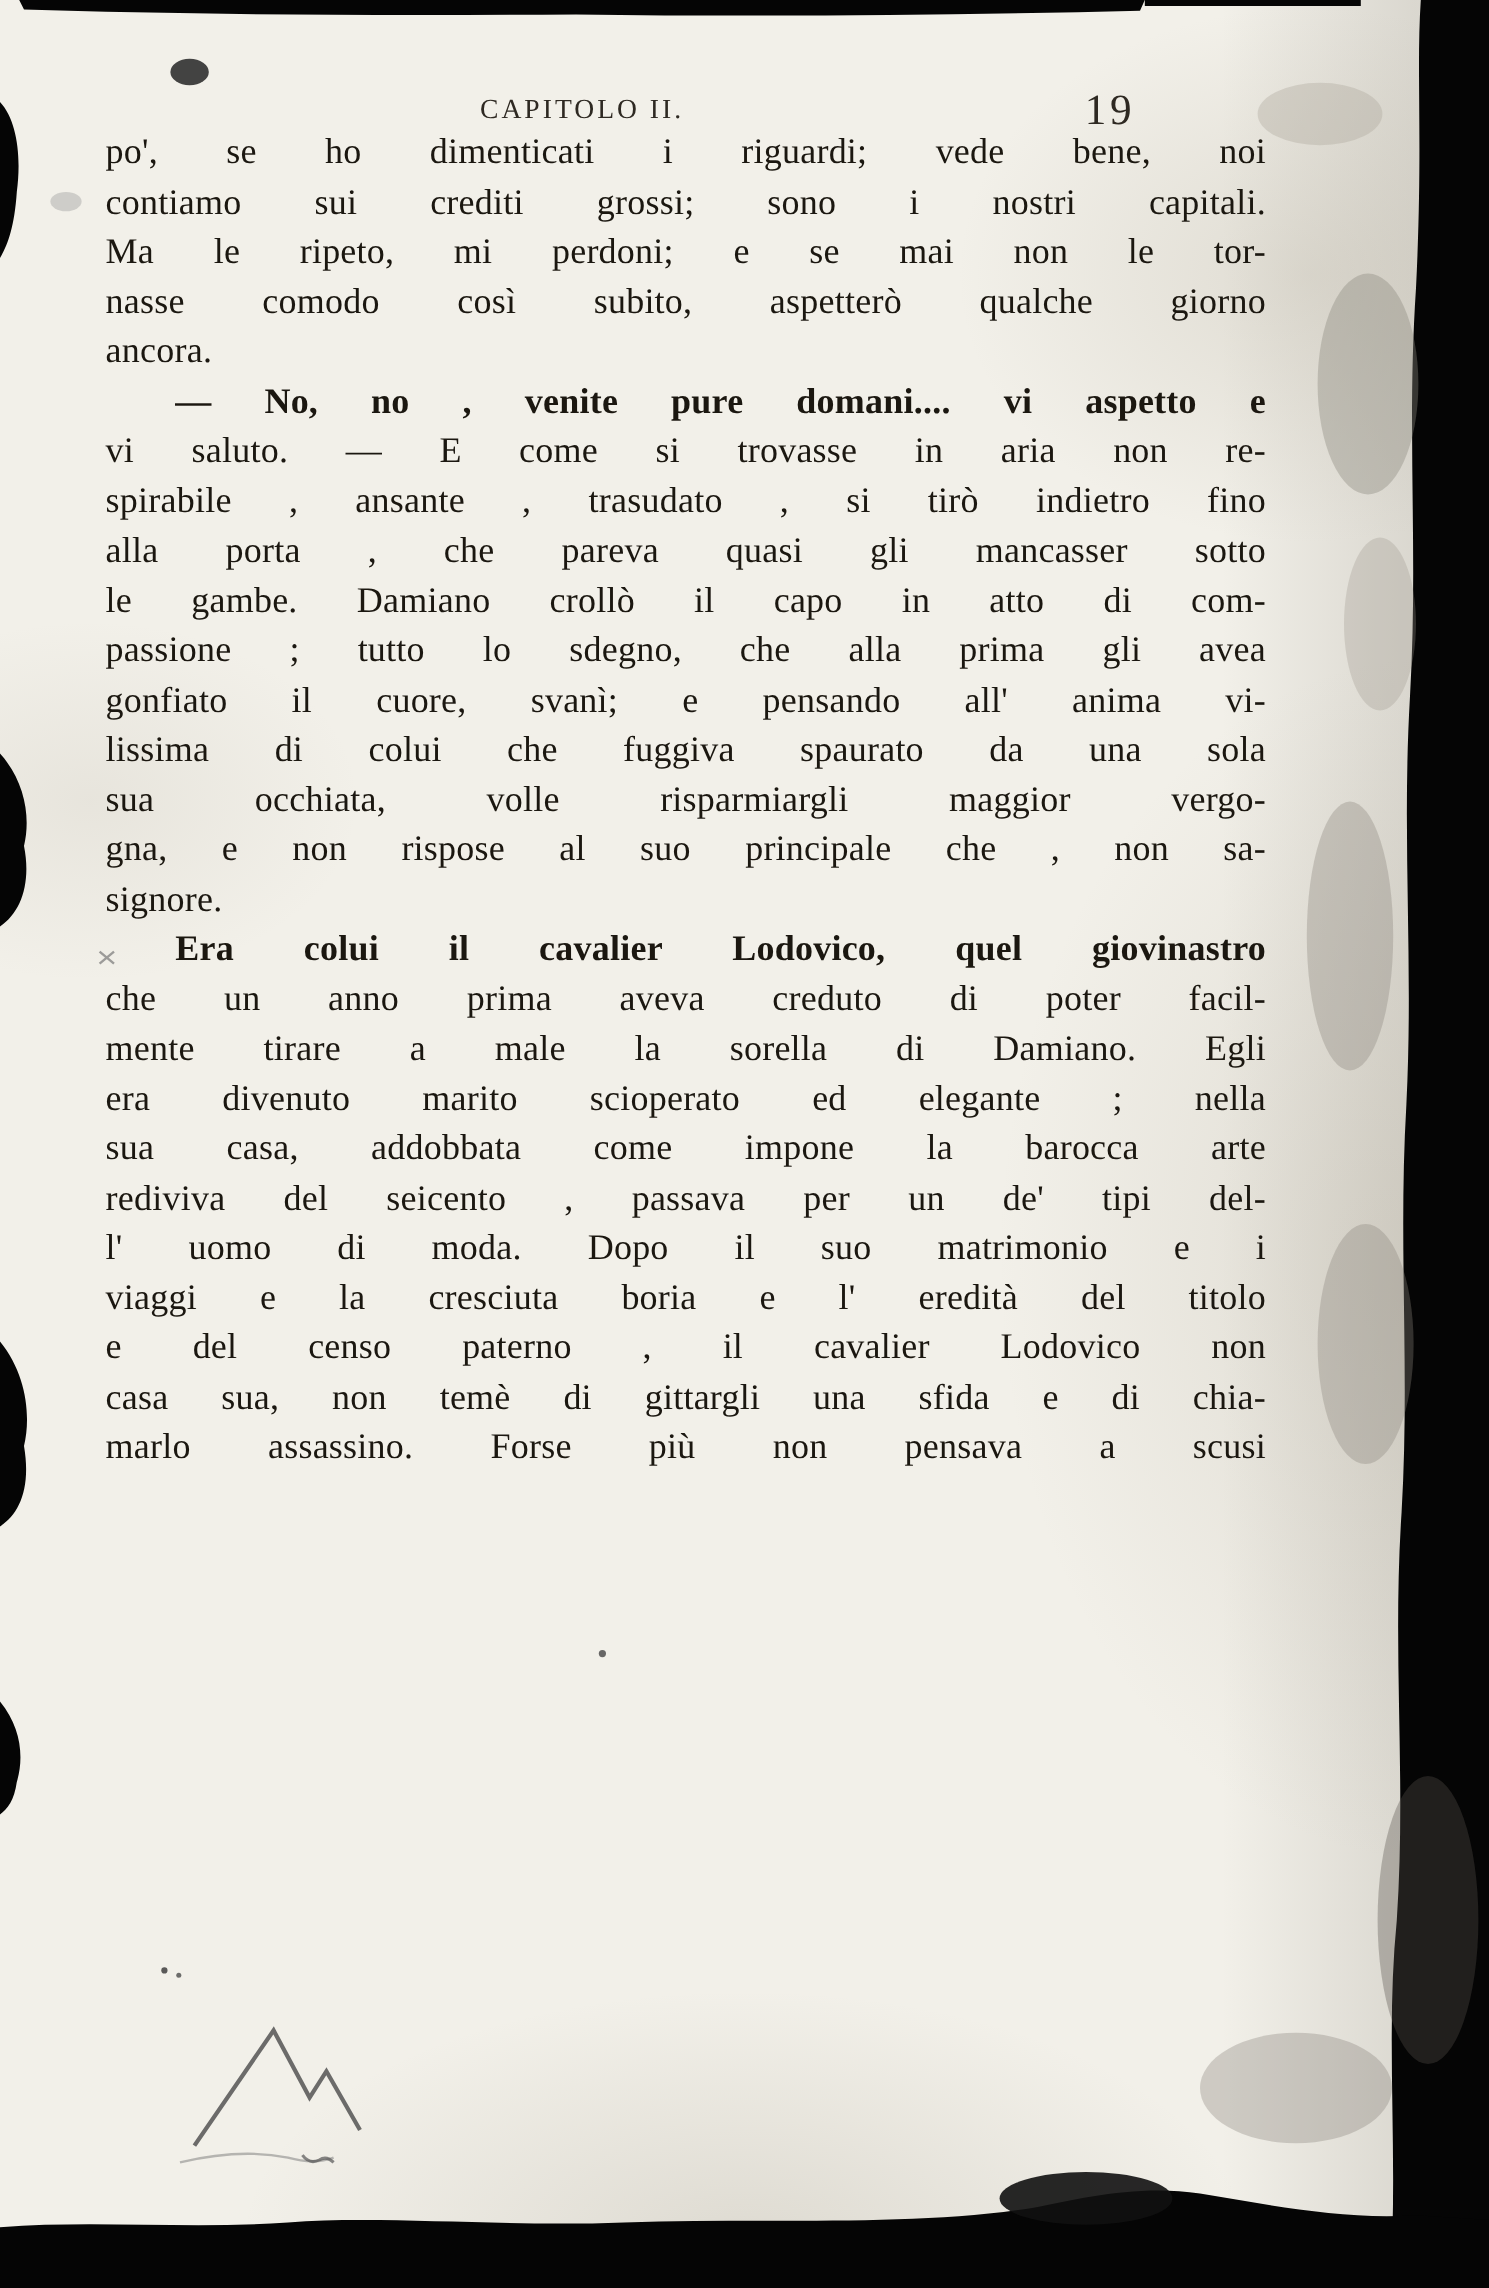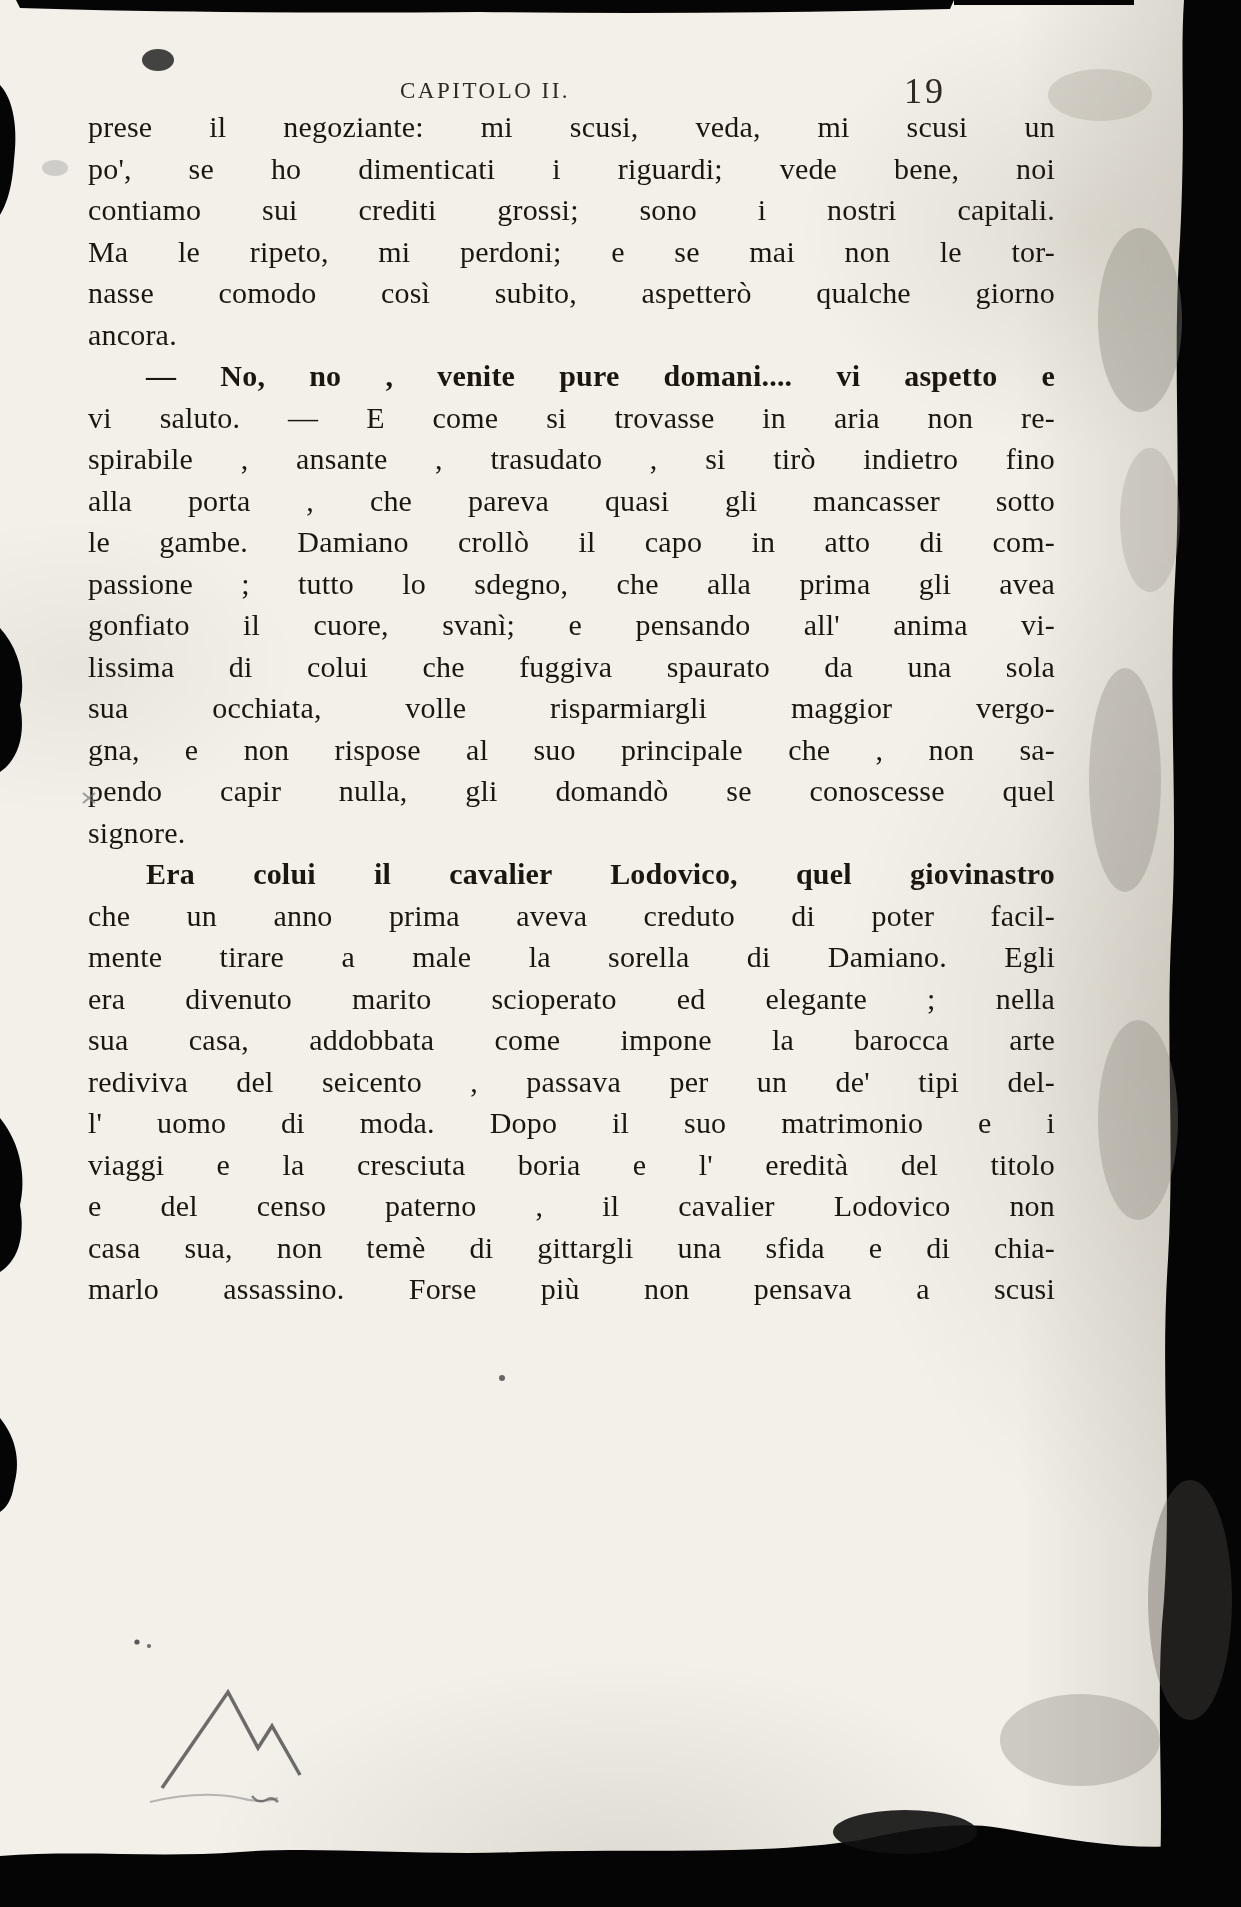--- a/index.html
+++ b/index.html
@@ -48,39 +48,37 @@
 
 <div class="scan">
 
   <div class="header">
     <span class="chapter">CAPITOLO II.</span>
     <span class="pagenum">19</span>
   </div>
 
   <div class="text-block">
       <div class="para">
-        <div class="line">prese il negoziante: mi scusi, veda, mi scusi un</div>
         <div class="line">po', se ho dimenticati i riguardi; vede bene, noi</div>
         <div class="line">contiamo sui crediti grossi; sono i nostri capitali.</div>
         <div class="line">Ma le ripeto, mi perdoni; e se mai non le tor-</div>
         <div class="line">nasse comodo così subito, aspetterò qualche giorno</div>
         <div class="line unjust">ancora.</div>
       </div>
       <div class="para indent">
         <div class="line">— No, no , venite pure domani.... vi aspetto e</div>
         <div class="line">vi saluto. — E come si trovasse in aria non re-</div>
         <div class="line">spirabile , ansante , trasudato , si tirò indietro fino</div>
         <div class="line">alla porta , che pareva quasi gli mancasser sotto</div>
         <div class="line">le gambe. Damiano crollò il capo in atto di com-</div>
         <div class="line">passione ; tutto lo sdegno, che alla prima gli avea</div>
         <div class="line">gonfiato il cuore, svanì; e pensando all' anima vi-</div>
         <div class="line">lissima di colui che fuggiva spaurato da una sola</div>
         <div class="line">sua occhiata, volle risparmiargli maggior vergo-</div>
         <div class="line">gna, e non rispose al suo principale che , non sa-</div>
-        <div class="line">pendo capir nulla, gli domandò se conoscesse quel</div>
         <div class="line unjust">signore.</div>
       </div>
       <div class="para indent">
         <div class="line">Era colui il cavalier Lodovico, quel giovinastro</div>
         <div class="line">che un anno prima aveva creduto di poter facil-</div>
         <div class="line">mente tirare a male la sorella di Damiano. Egli</div>
         <div class="line">era divenuto marito scioperato ed elegante ; nella</div>
         <div class="line">sua casa, addobbata come impone la barocca arte</div>
         <div class="line">rediviva del seicento , passava per un de' tipi del-</div>
         <div class="line">l' uomo di moda. Dopo il suo matrimonio e i</div>

